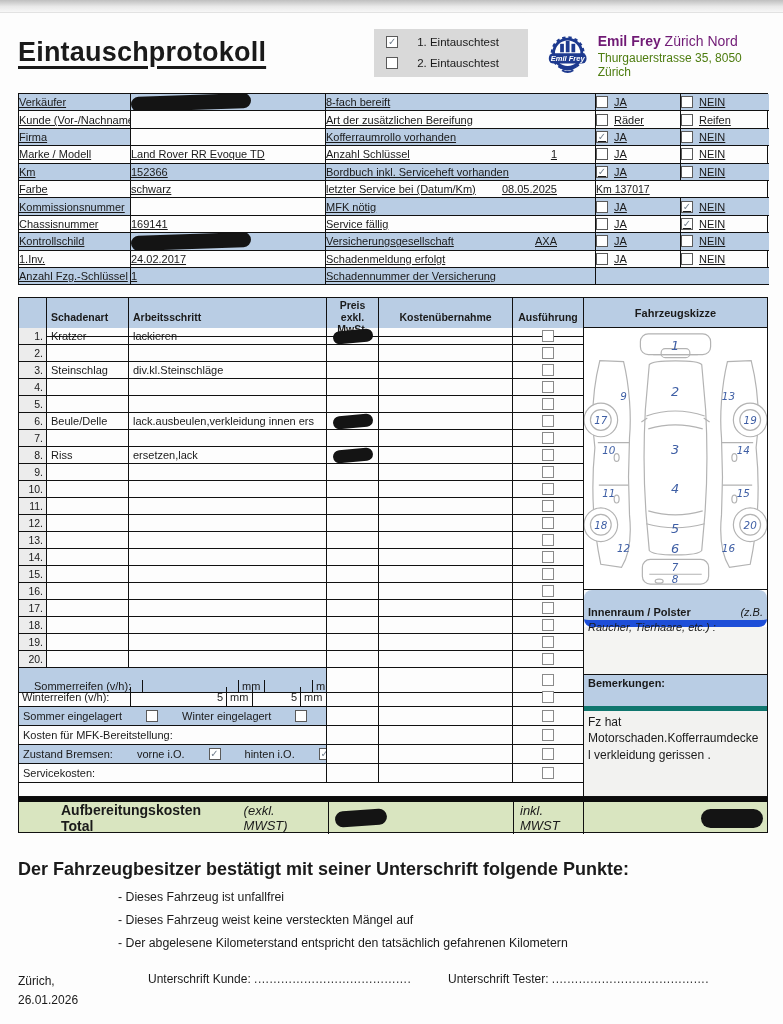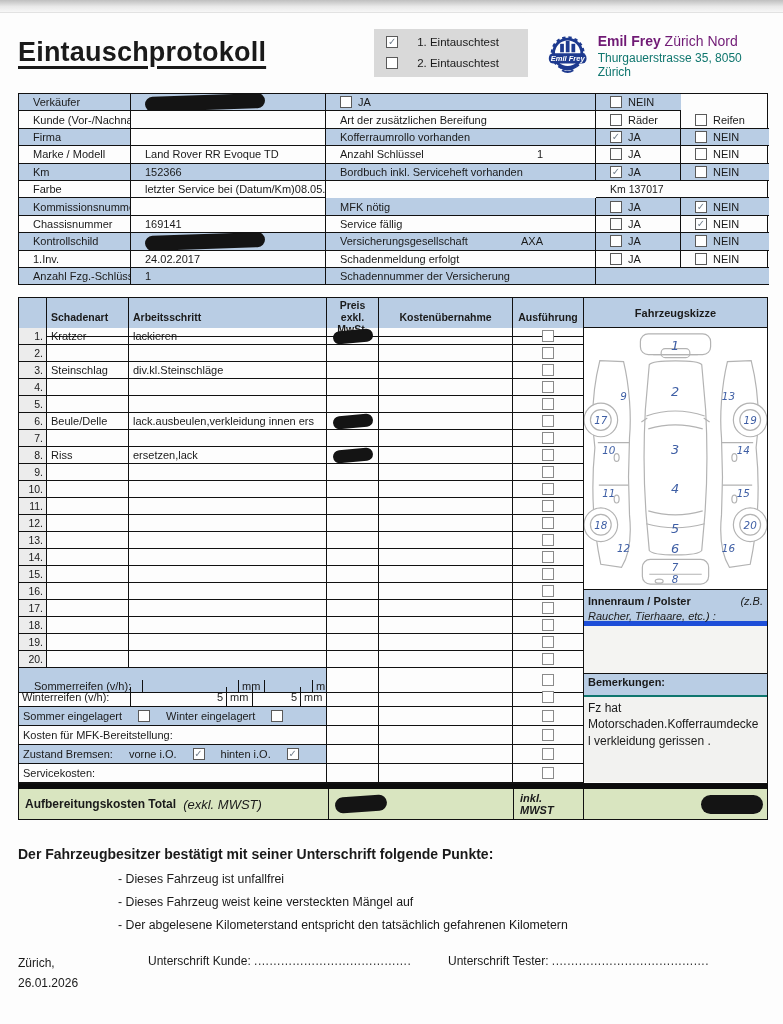--- a/index.html
+++ b/index.html
@@ -11,31 +11,31 @@
   .page { padding: 14px 15px 0 18px; }
 
   
   .hdr { display: flex; align-items: flex-start; height: 62px; margin-bottom: 4px; }
   .title { font-size: 27px; font-weight: bold; text-decoration: underline; text-decoration-thickness: 2.5px; text-underline-offset: 5px; margin-top: 10px; letter-spacing: 0.2px; }
   .testbox { background: #d9d9d9; width: 162px; padding: 7px 10px 8px 12px; margin-left: 108px; margin-top: 2px; display: flex; flex-direction: column; gap: 9px; }
   .testrow { display: flex; align-items: center; gap: 19px; font-size: 11.5px; }
   .brand { margin-left: 18px; display: flex; gap: 8px; align-items: flex-start; margin-top: 6px; }
   .brand-text .line1 { font-size: 14px; color: #701a75; }
   .brand-text .line1 b { font-weight: bold; }
-  .brand-text .line2 { font-size: 12px; color: #0f766e; margin-top: 2px; }
+  .brand-text .line2 { font-size: 12px; color: #4d7c0f; margin-top: 2px; }
 
   
   .cb { width: 12px; height: 12px; min-width: 12px; border: 1.4px solid #5a5a5a; background: #fff; display: inline-flex; align-items: center; justify-content: center; font-size: 10px; color: #74818f; line-height: 1; }
   .cb.light { border-color: #8a8a8a; }
   .cb.checked::after { content: "✓"; }
 
   
   .info { border: 1px solid #111; border-bottom: none; }
   .irow { display: grid; grid-template-columns: 112px 195px 270px 85px 88px; height: 17.4px; font-size: 11px; }
-  .irow > div { border-right: 1px solid #111; border-bottom: 1px solid #111; padding: 1px 14px; display: flex; align-items: center; overflow: hidden; white-space: nowrap; }
+  .irow > div { border-right: 1px solid #111; border-bottom: 1px solid #111; padding: 1px 0; display: flex; align-items: center; overflow: hidden; white-space: nowrap; text-decoration: underline; }
   .irow > div:last-child { border-right: none; }
   .blue { background: #b9cde4; }
   .mid { justify-content: space-between; }
   .mid .mval { padding-right: 38px; }
   .jncell { gap: 6px; }
   .kmcell { grid-column: 4 / 6; font-size: 10.5px; }
   .empty-span { grid-column: 4 / 6; }
 
   .blob { display: inline-block; background: #141414; border-radius: 8px; }
 
@@ -52,45 +52,45 @@
   .drow .price { justify-content: center; }
 
   
   .srow { display: grid; grid-template-columns: 308px 52px 134px 71px; height: 19.2px; font-size: 11px; }
   .srow > div { border-right: 1px solid #111; border-bottom: 1px solid #111; display: flex; align-items: center; overflow: hidden; white-space: nowrap; }
   .srow .exec { justify-content: center; }
   .tire-grid { display: grid; grid-template-columns: 112px 96px 26px 48px 26px; width: 308px; height: 100%; }
   .tire-grid > span { border-right: 1px solid #111; display: flex; align-items: center; padding: 0 3px; }
   .tire-grid > span:last-child { border-right: none; }
   .tval { justify-content: flex-end; }
-  .flexcell { padding: 0 4px; gap: 16px; display: flex; align-items: center; width: 100%; }
+  .flexcell { padding: 0 4px; gap: 24px; display: flex; align-items: center; width: 100%; }
 
   
   .panel { width: 185px; border: 1px solid #111; font-size: 11px; }
   .panel-h { height: 30px; background: #b9cde4; border-bottom: 1px solid #111; display: flex; align-items: center; justify-content: center; font-weight: bold; font-size: 11px; }
   .sketch-box { height: 262px; border-bottom: 1px solid #111; background: #fff; }
-  .int-h { background: #b9cde4; border-bottom: 5px solid #1d4ed8; padding: 4px 4px; height: 36px; font-size: 11px; line-height: 1.35; }
+  .int-h { background: #b9cde4; border-bottom: 7px solid #1d4ed8; padding: 15px 4px; height: 36px; font-size: 11px; line-height: 1.35; border-radius: 8px; }
   .int-h .t { font-weight: bold; }
   .int-h .z { font-style: italic; float: right; }
   .int-h .z2 { font-style: italic; }
   .int-free { height: 48px; border-bottom: 1px solid #111; background: #f4f4f2; }
-  .rem-h { background: #b9cde4; border-bottom: 2px solid #0f766e; font-weight: bold; padding: 2px 4px; height: 23px; }
+  .rem-h { background: #b9cde4; border-bottom: 5px solid #0f766e; font-weight: bold; padding: 2px 4px; height: 36px; }
   .rem-body { height: 85px; padding: 3px 4px; font-size: 12px; line-height: 1.35; background: #f2f2f0; }
 
   .black-bar { height: 5px; background: #0c0c0c; }
   .total { display: grid; grid-template-columns: 310px 185px 70px 185px; height: 31px; border: 1px solid #111; border-top: none; background: #d9e5c0; font-size: 12px; }
   .total > div { border-right: 1px solid #111; display: flex; align-items: center; padding: 0 6px; }
   .total > div:last-child { border-right: none; }
-  .total .lbl b { font-size: 12px; }
+  .total .lbl b { font-size: 14px; margin-left: 36px; }
   .total .lbl i { font-size: 13px; margin-left: 7px; }
-  .total .incl { font-weight: bold; font-style: italic; font-size: 11px; justify-content: center; }
+  .total .incl { font-weight: normal; font-style: italic; font-size: 13px; justify-content: center; }
 
   
   .para { margin-top: 10px; font-size: 12.3px; line-height: 1.5; width: 720px; }
-  .confirm { margin-top: 26px; font-size: 14px; font-weight: bold; }
+  .confirm { margin-top: 26px; font-size: 18px; font-weight: bold; }
   .bullets { margin-top: 10px; margin-left: 100px; font-size: 12.3px; }
   .bullets div { margin-bottom: 9px; }
   .sig { display: grid; grid-template-columns: 130px 300px 1fr; margin-top: 22px; font-size: 12px; row-gap: 26px; }
   .sig .citydate { line-height: 1.6; }
   .dots { letter-spacing: 0.5px; color: #333; }
 
   svg text.zone { fill: #3f5fa5; font-size: 13px; font-style: italic; font-family: "DejaVu Sans", sans-serif; }
   svg text.zone.sm { font-size: 10.5px; }
 </style>
 </head>
@@ -129,20 +129,24 @@
       </div>
     </div>
   </div>
 
   <div class="info" id="info-table">
       <div class="irow">
         <div class="blue">Verkäufer</div>
         <div class="blue">
           <span class="blob" style="width: 120px; height: 15px; transform: rotate(-2deg);"></span>
         </div>
+        <div class="mid blue">
+          <span>8-fach bereift</span>
+          <span class="mval"></span>
+        </div>
         <div class="jncell blue">
           <span class="cb"></span>
           <span>JA</span>
         </div>
         <div class="jncell blue">
           <span class="cb"></span>
           <span>NEIN</span>
         </div>
       </div>
       <div class="irow">
@@ -204,20 +208,21 @@
           <span class="cb checked"></span>
           <span>JA</span>
         </div>
         <div class="jncell blue">
           <span class="cb"></span>
           <span>NEIN</span>
         </div>
       </div>
       <div class="irow">
         <div class="">Farbe</div>
+        <div class="">schwarz</div>
         <div class="mid">
           <span>letzter Service bei (Datum/Km)</span>
           <span class="mval">08.05.2025</span>
         </div>
         <div class="kmcell">Km 137017</div>
       </div>
       <div class="irow">
         <div class="blue">Kommissionsnummer</div>
         <div class=""></div>
         <div class="mid blue">

